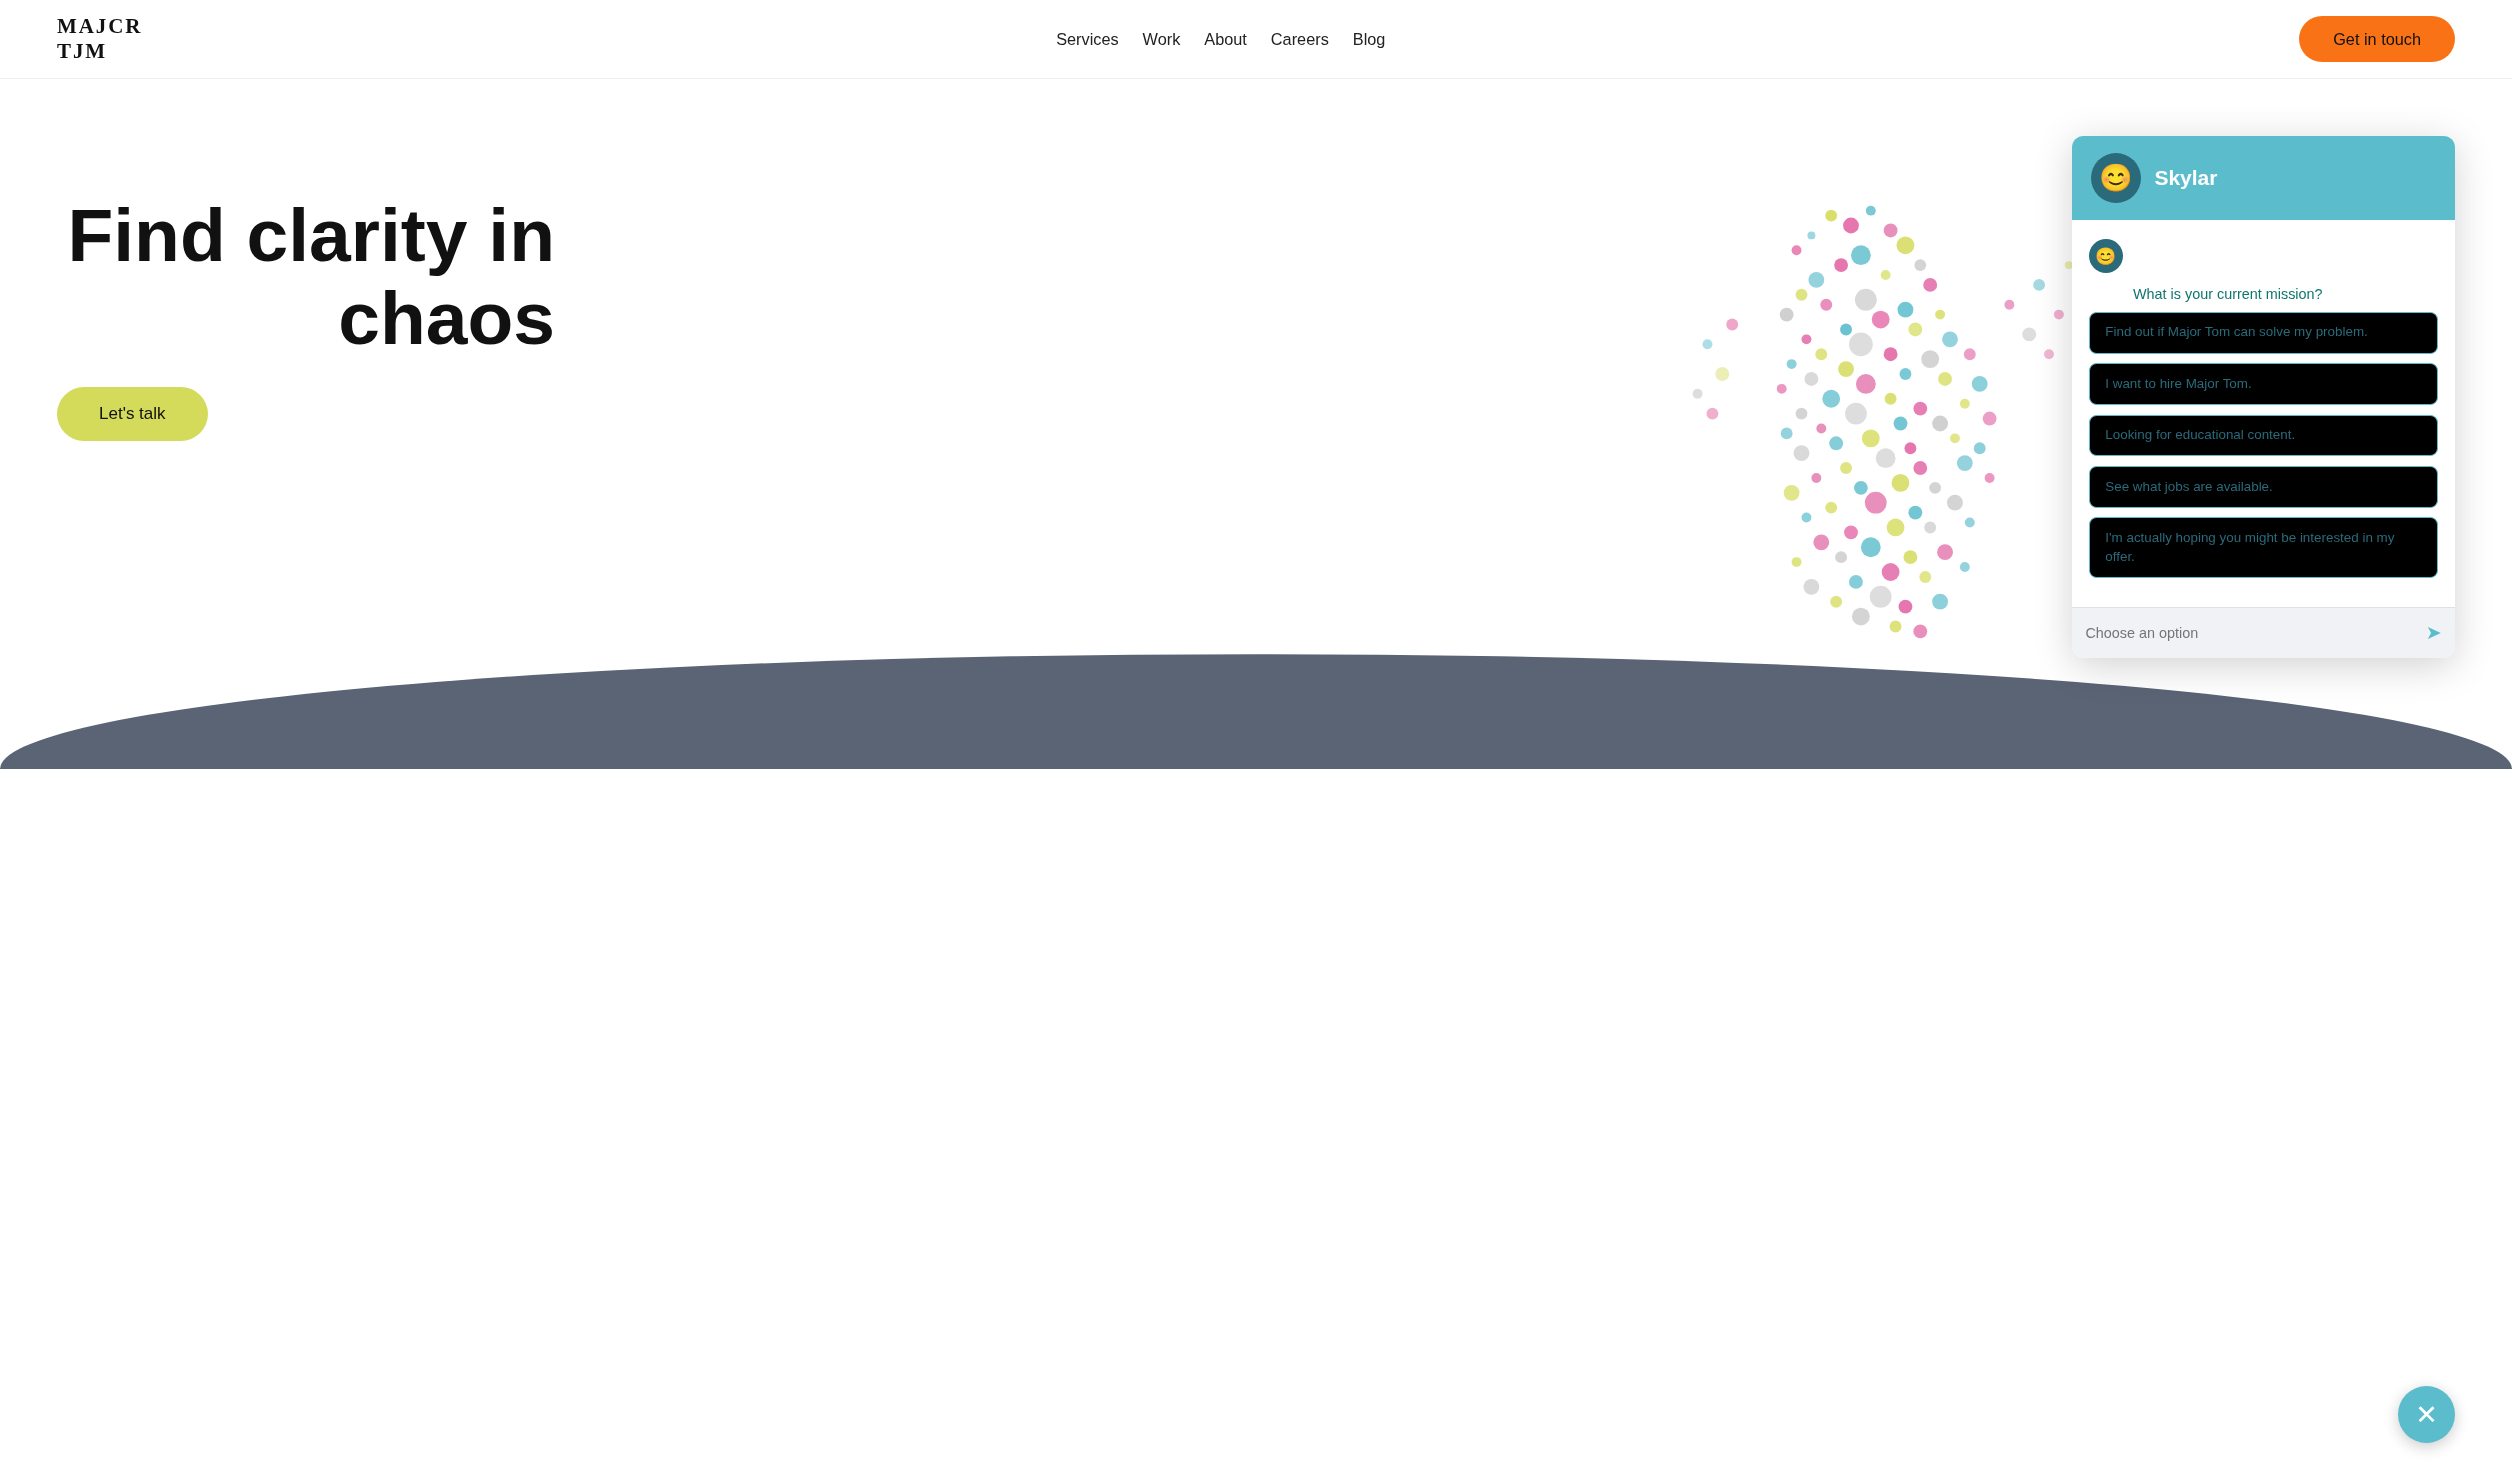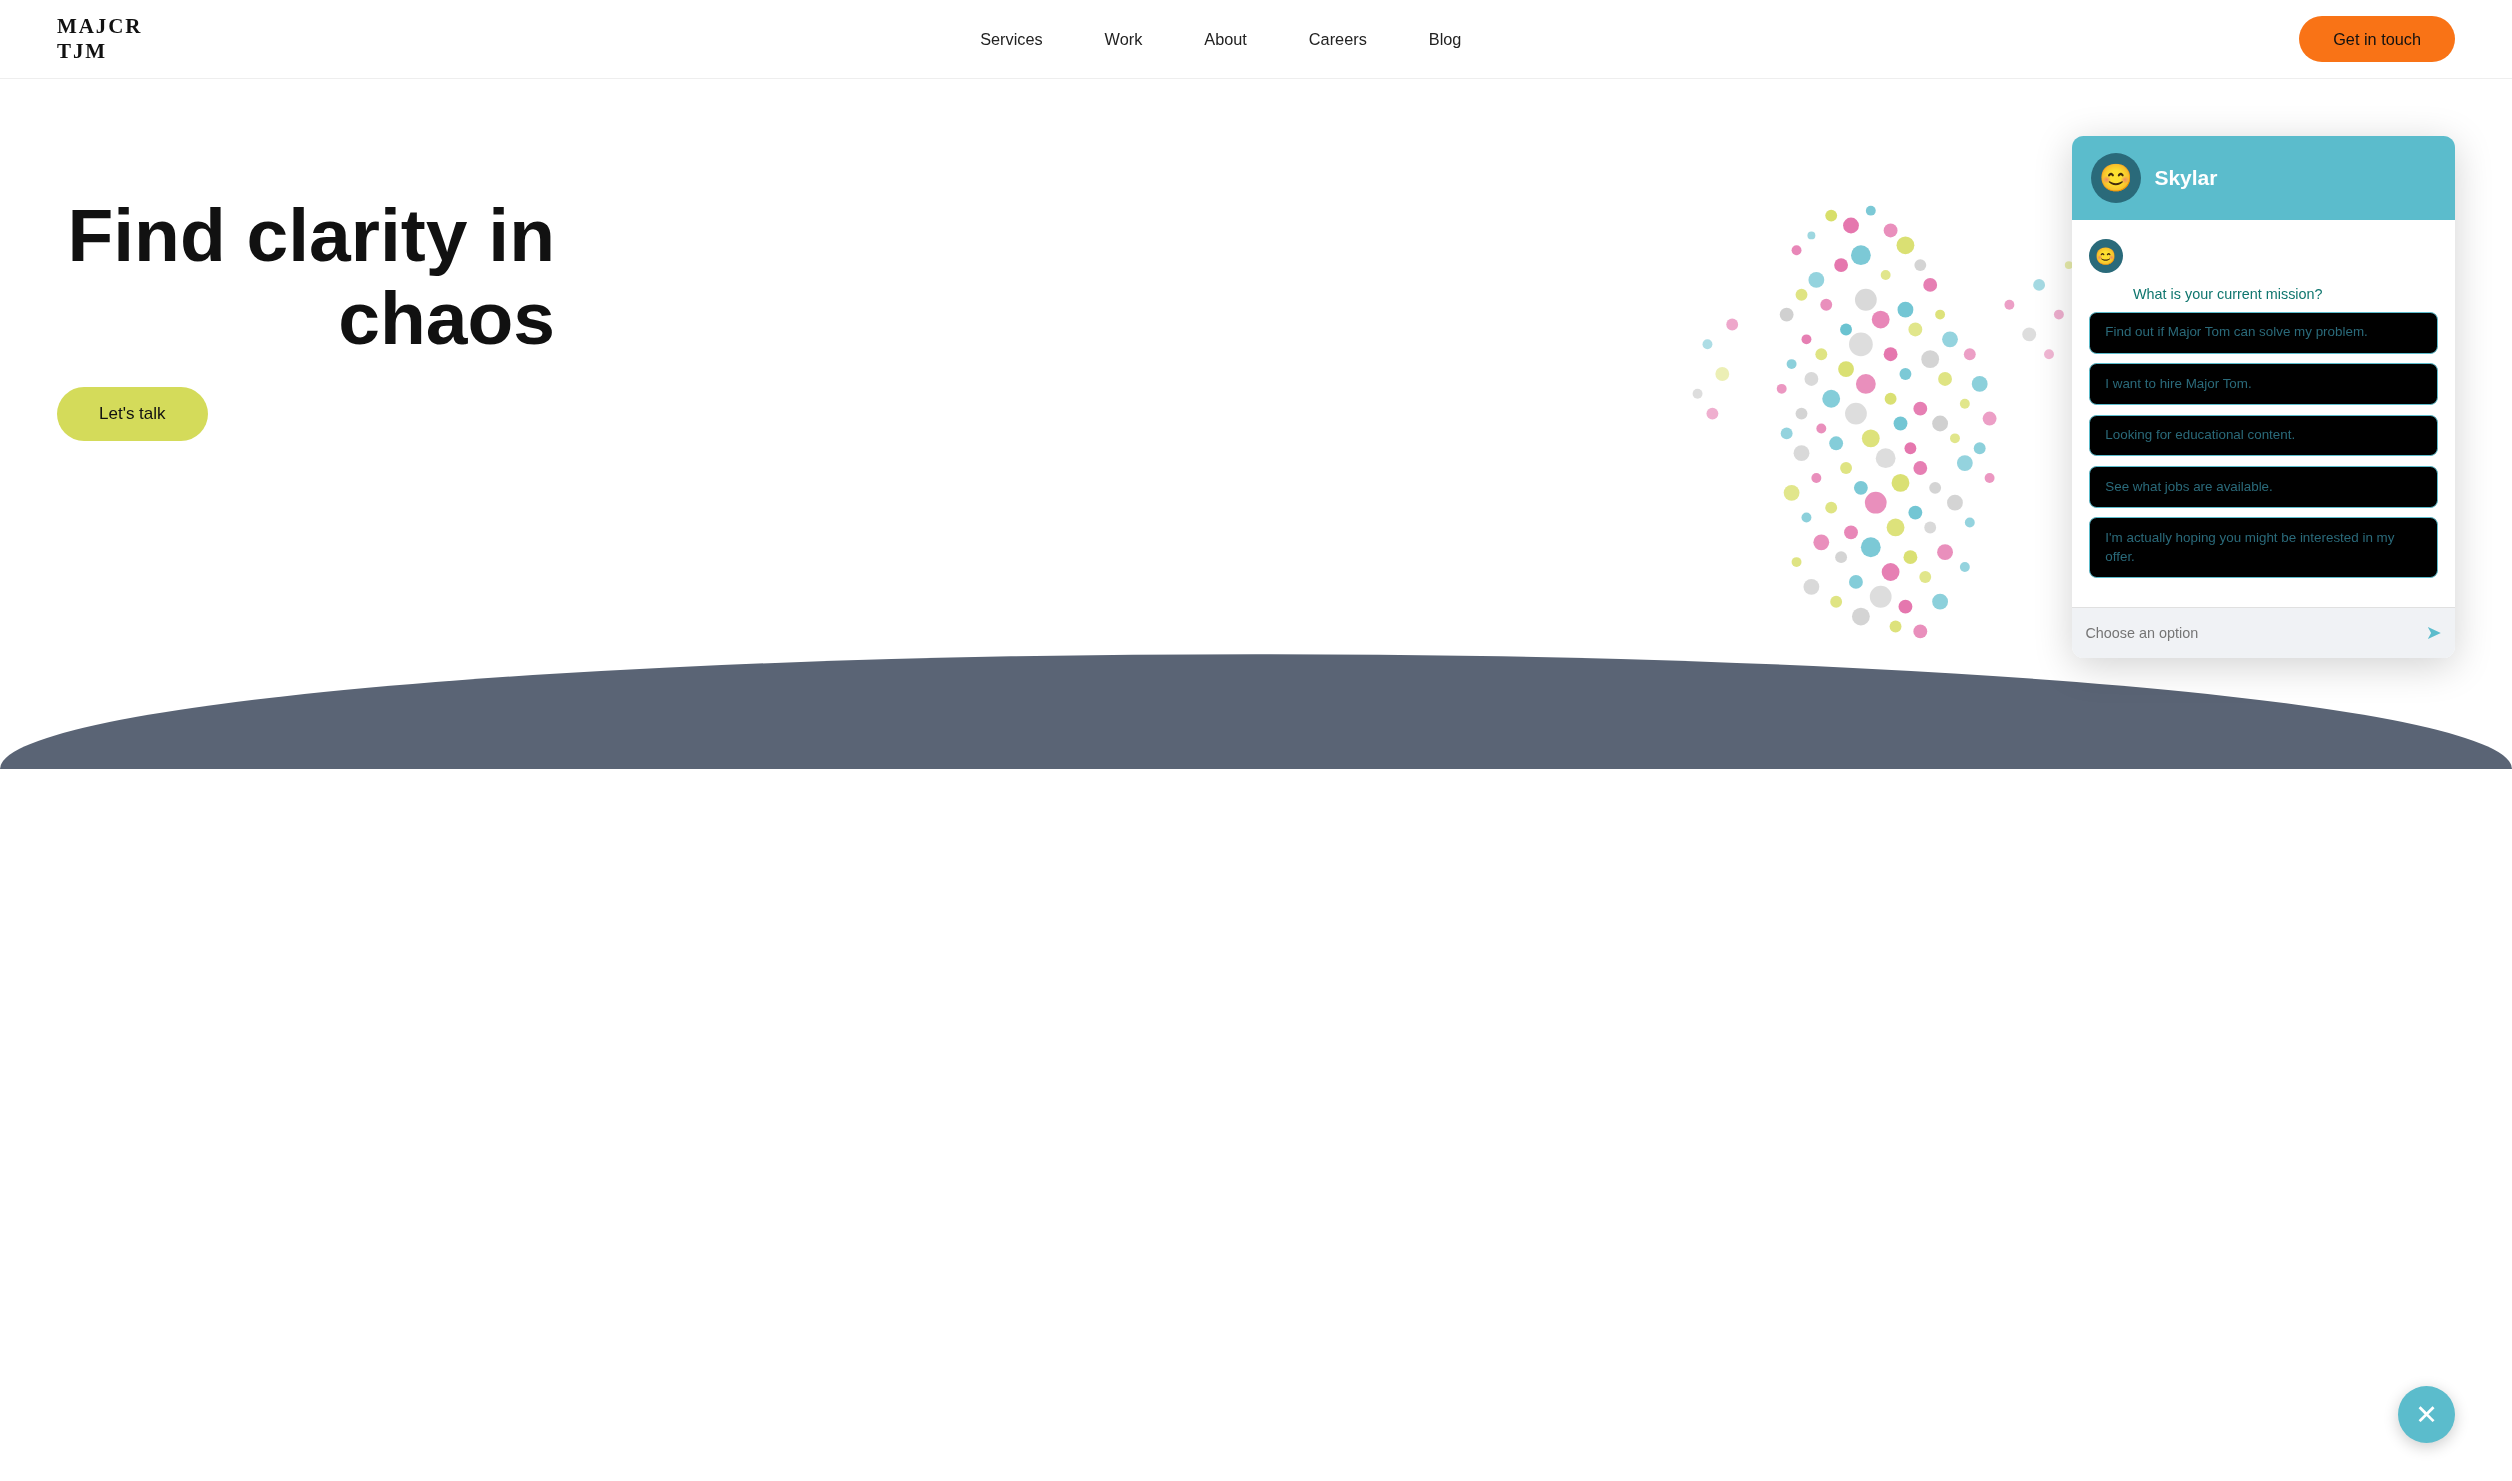--- a/index.html
+++ b/index.html
@@ -20,21 +20,21 @@
       font-size: 21px;
       font-weight: 700;
       line-height: 1.2;
       letter-spacing: 1.9px;
       color: #111;
       text-transform: uppercase;
       font-family: Georgia, serif;
     }
     nav {
       display: flex;
-      gap: 62px;
+      gap: 24px;
       align-items: center;
     }
     nav a {
       text-decoration: none;
       color: #222;
       font-size: 16.3px;
       font-weight: 400;
     }
     .btn-get-in-touch {
       background: #f97316;

